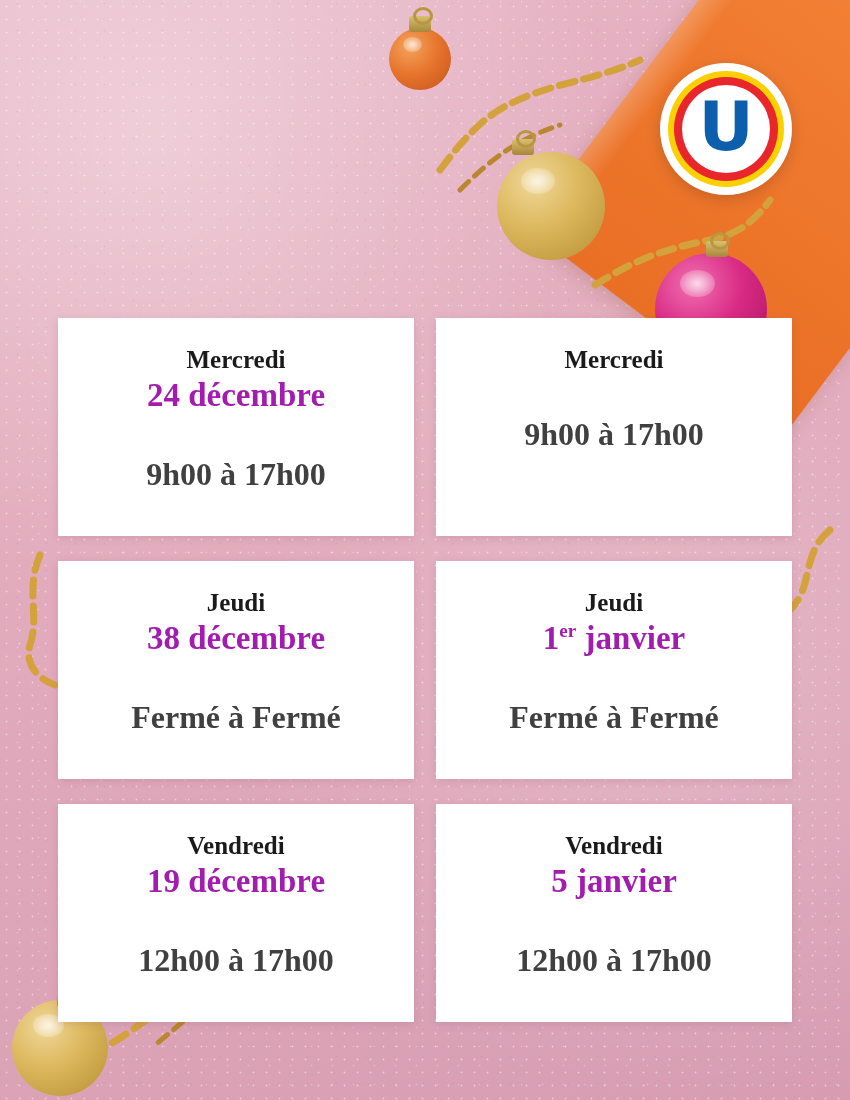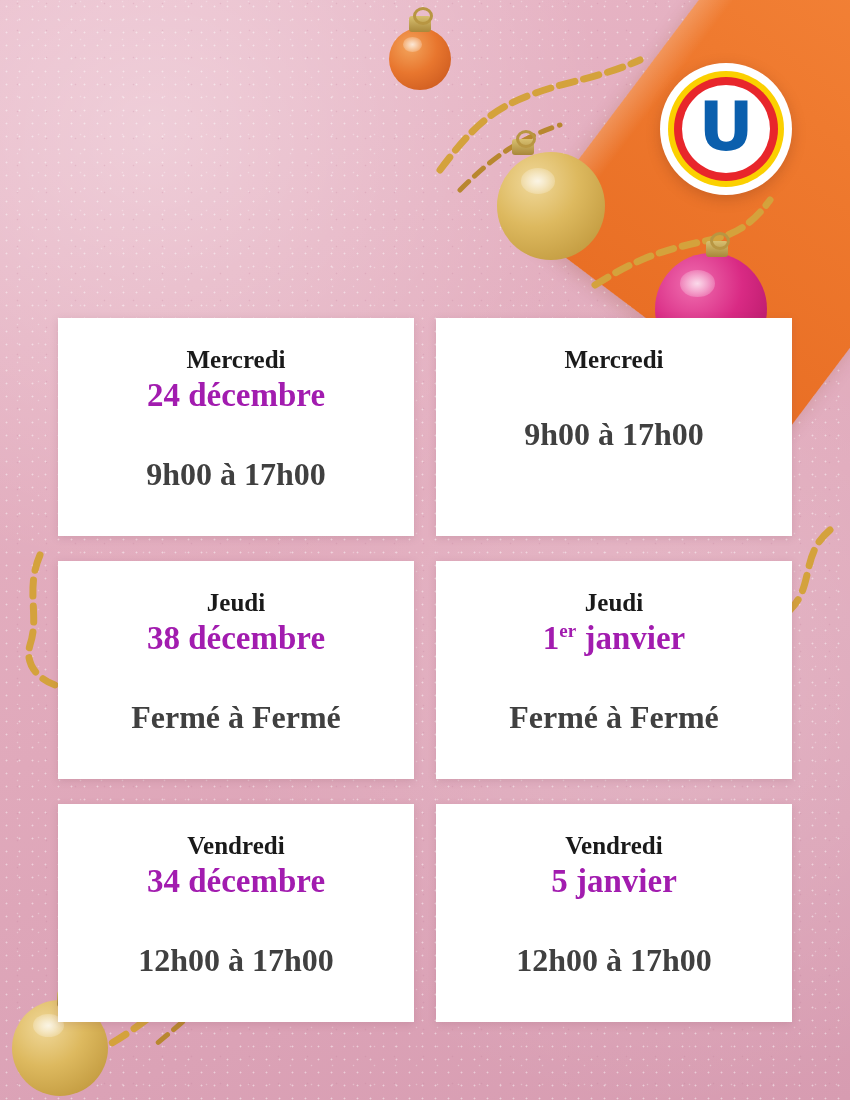--- a/index.html
+++ b/index.html
@@ -337,21 +337,21 @@
     </div>
 
     <div class="card">
       <div class="weekday">Jeudi</div>
       <div class="date"><span>1</span><sup>er</sup><span> janvier</span></div>
       <div class="hours">Fermé à Fermé</div>
     </div>
 
     <div class="card">
       <div class="weekday">Vendredi</div>
-      <div class="date">34 décembre</div>
+      <div class="date">19 décembre</div>
       <div class="hours">12h00 à 17h00</div>
     </div>
 
     <div class="card">
       <div class="weekday">Vendredi</div>
       <div class="date">5 janvier</div>
       <div class="hours">12h00 à 17h00</div>
     </div>
 
   </div>

